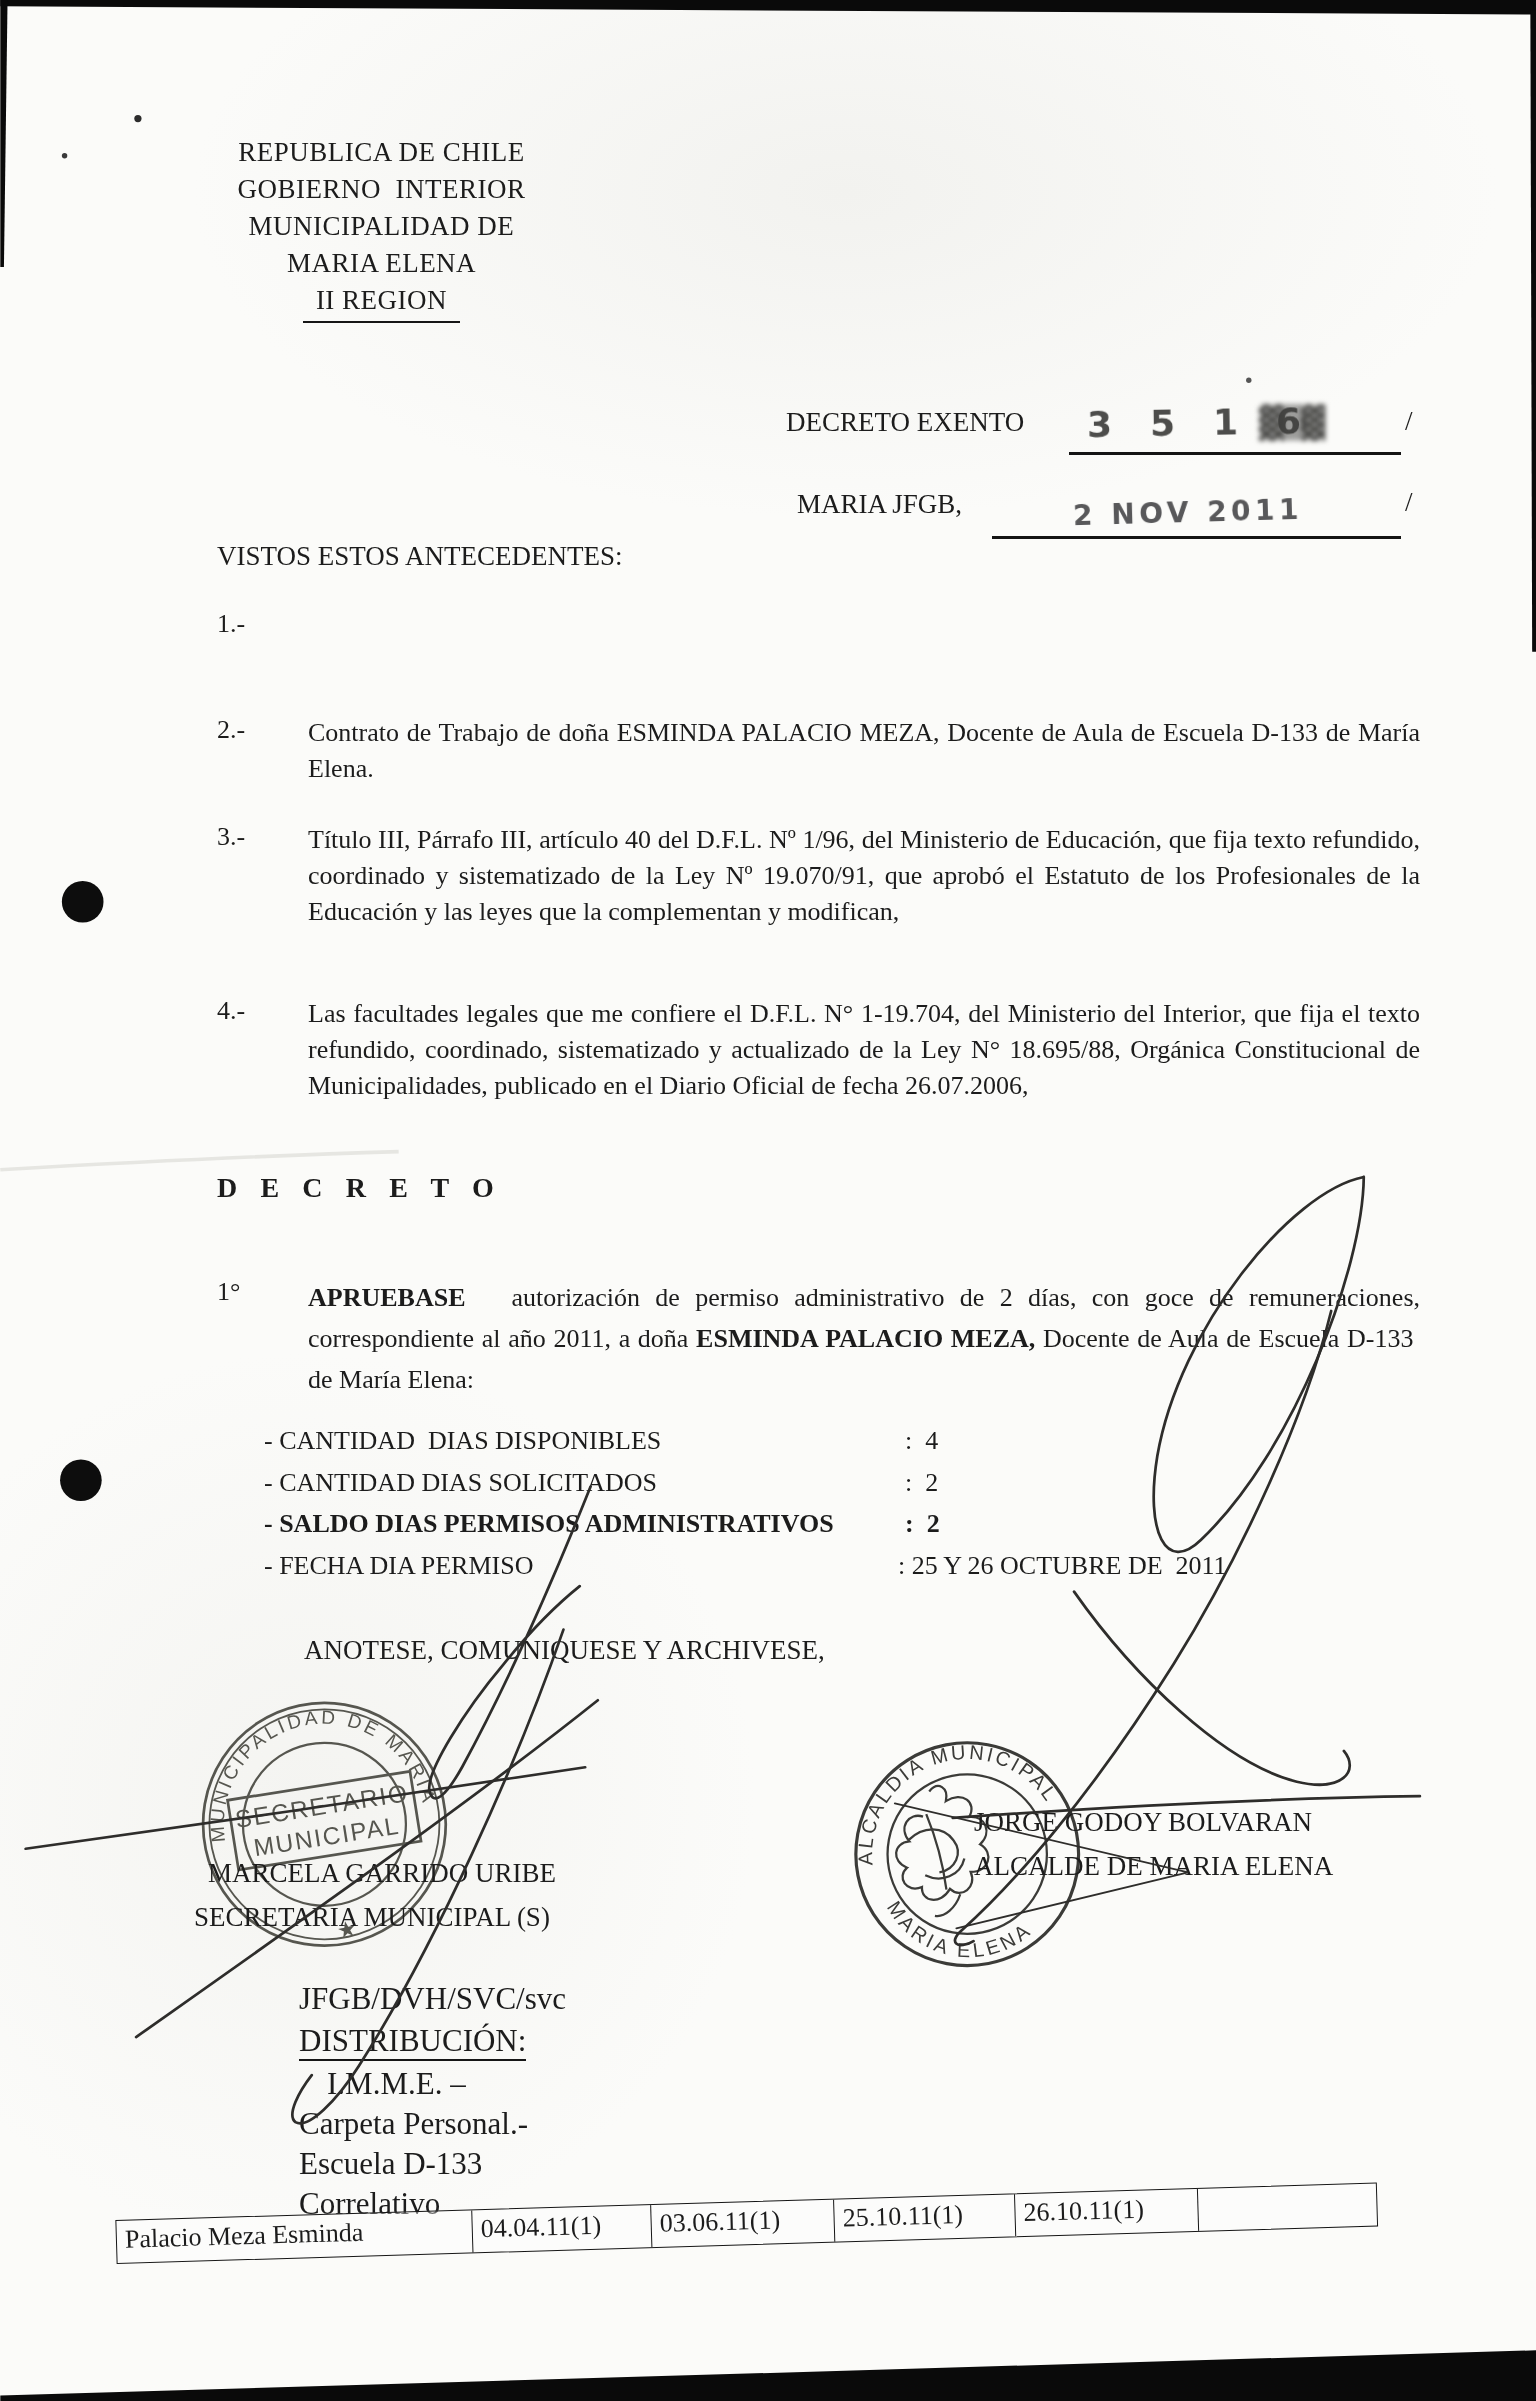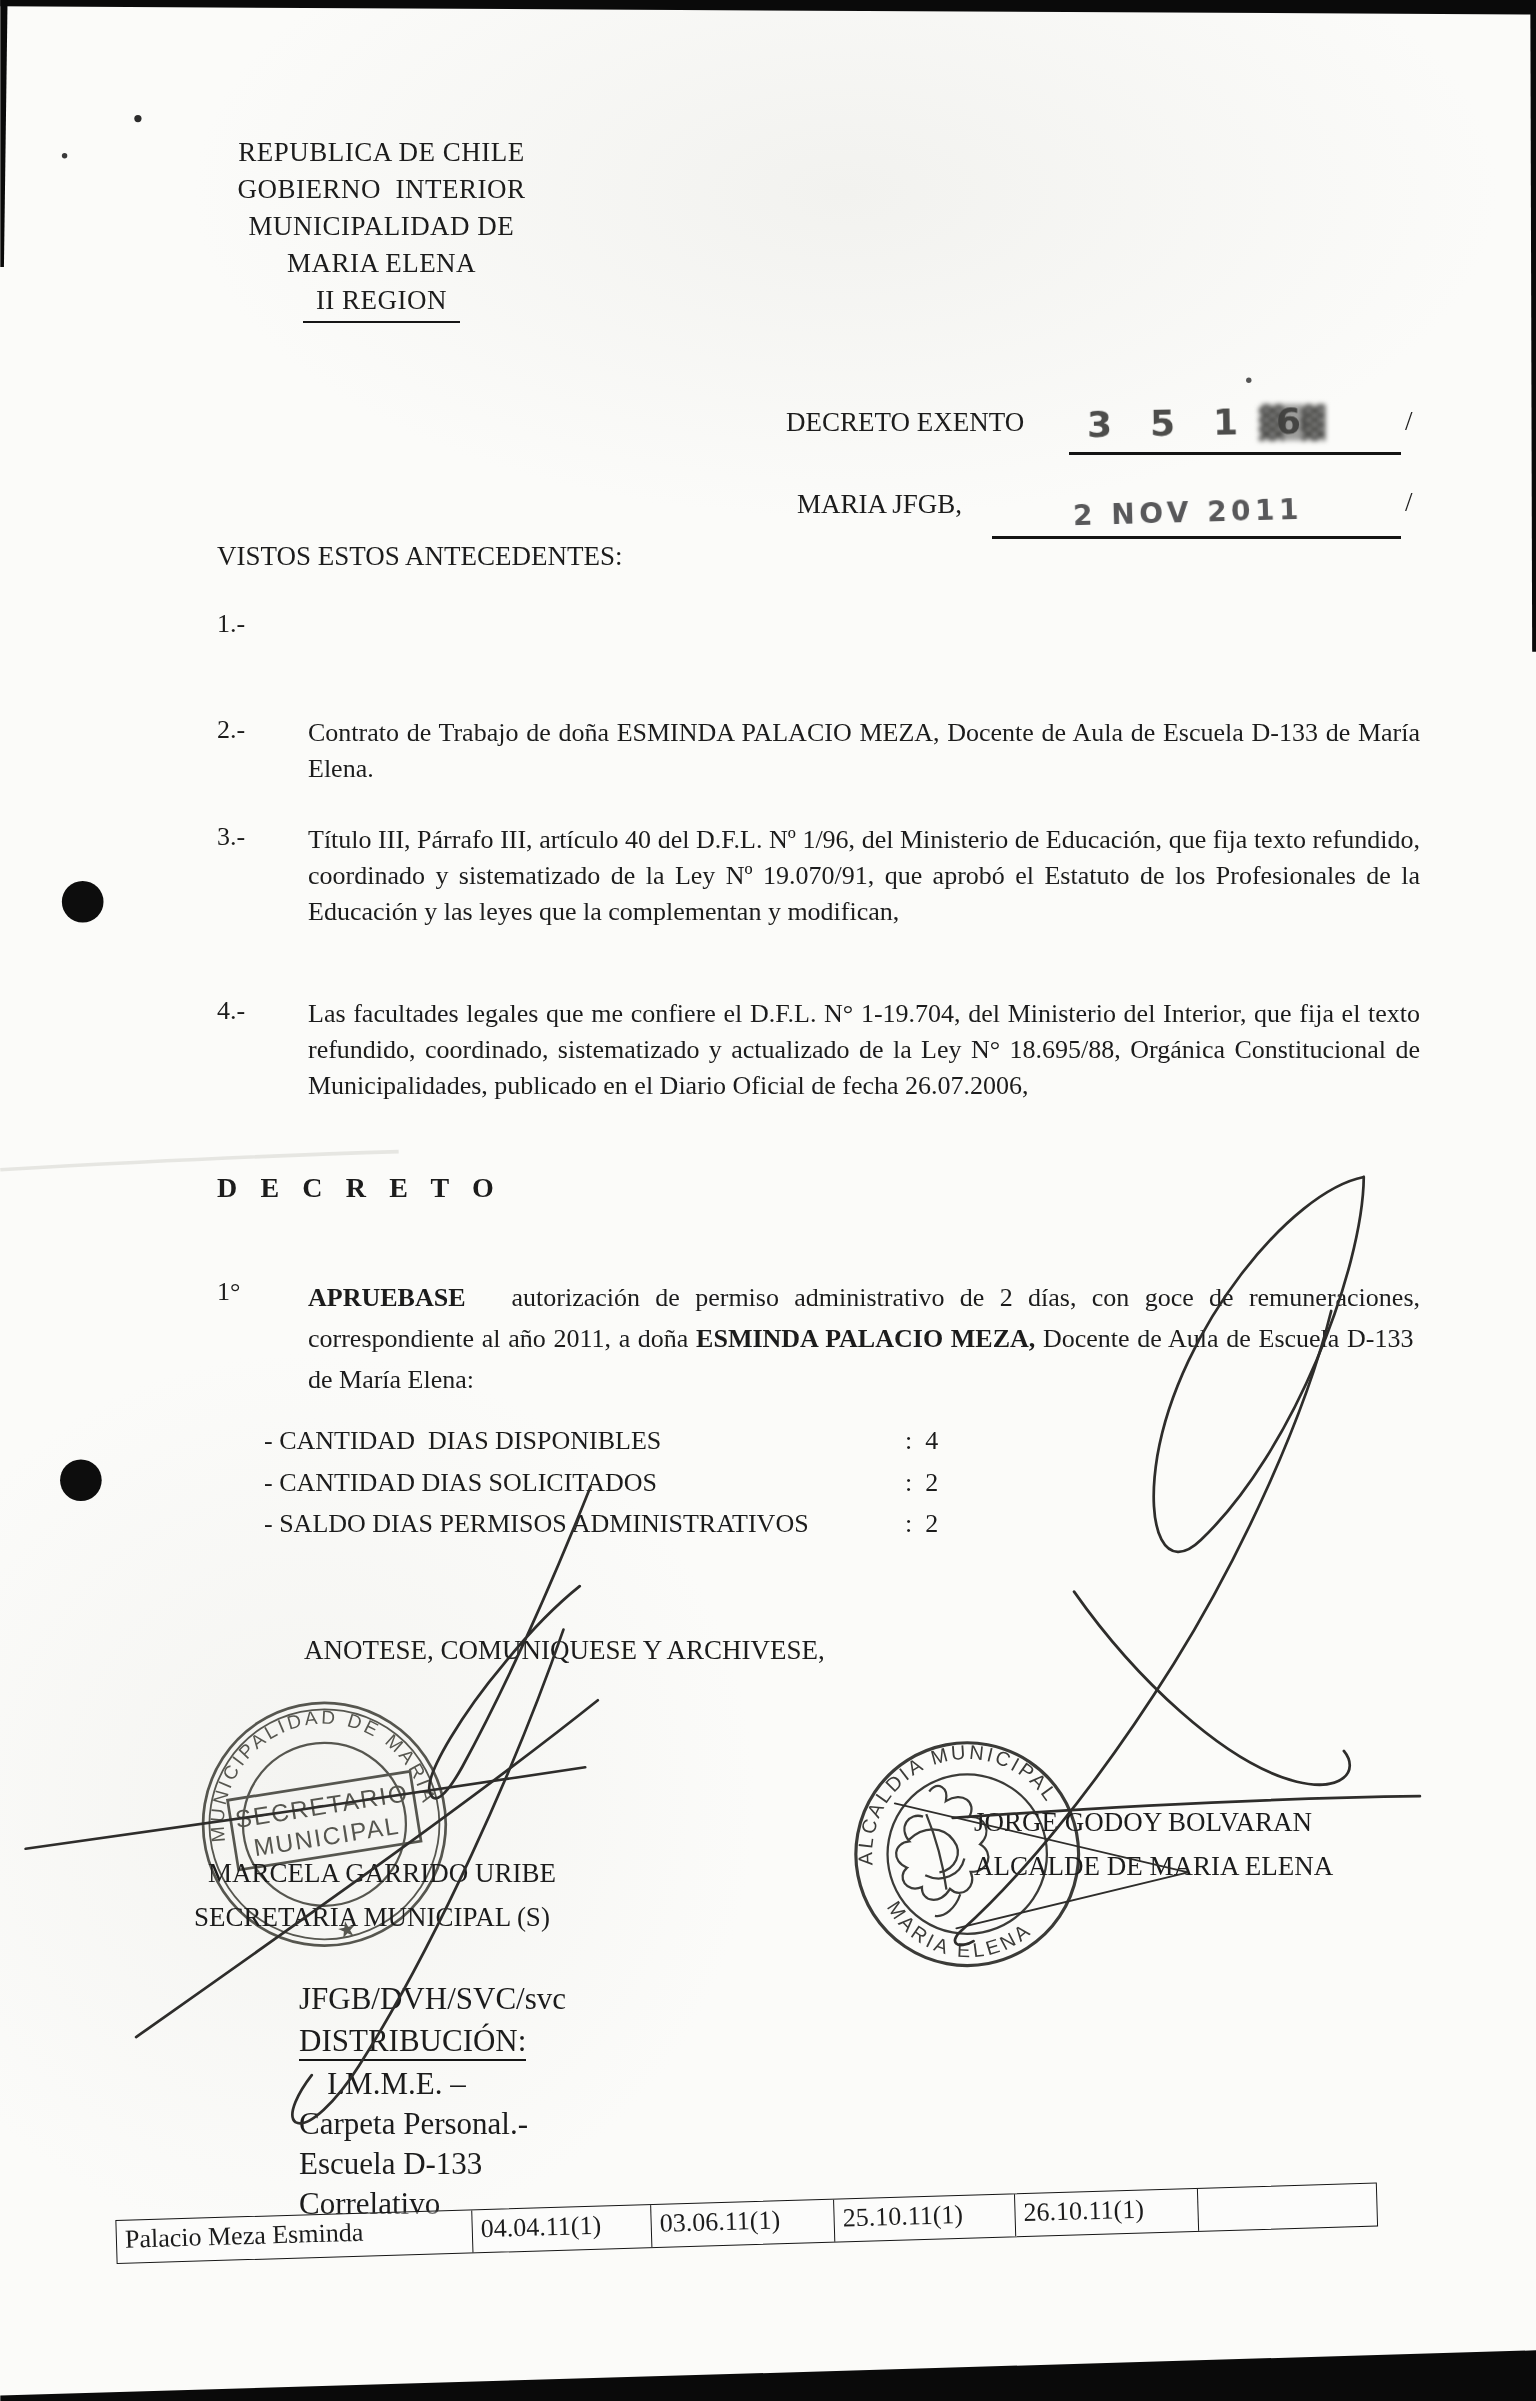--- a/index.html
+++ b/index.html
@@ -138,23 +138,27 @@
   <div class="abs itembody apr" style="top:1277px;"><span class="b">APRUEBASE</span><span>&nbsp;&nbsp; autorización de permiso administrativo de 2 días, con goce de remuneraciones, correspondiente al año 2011, a doña </span><span class="b">ESMINDA PALACIO MEZA,</span><span> Docente de Aula de Escuela D-133&nbsp; de María Elena:</span></div>
 
   <div class="abs dashrow" style="left:264px;top:1420px;width:1159px;">
     <span>- CANTIDAD&nbsp; DIAS DISPONIBLES</span>
     <span class="dashval">:&nbsp; 4</span>
   </div>
   <div class="abs dashrow" style="left:264px;top:1462px;width:1159px;">
     <span>- CANTIDAD DIAS SOLICITADOS</span>
     <span class="dashval">:&nbsp; 2</span>
   </div>
-  <div class="abs dashrow" style="left:264px;top:1503px;width:1159px;">
+  <div class="abs dashrow" style="left:264px;top:1503px;width:1159px;font-weight:bold;">
     <span>- SALDO DIAS PERMISOS ADMINISTRATIVOS</span>
     <span class="dashval">:&nbsp; 2</span>
+  </div>
+  <div class="abs dashrow" style="left:264px;top:1545px;width:1159px;">
+    <span>- FECHA DIA PERMISO</span>
+    <span class="dashval" style="left:634px;">: 25 Y 26 OCTUBRE DE&nbsp; 2011</span>
   </div>
 
   <div class="abs caps" style="left:304px;top:1635px;">ANOTESE, COMUNIQUESE Y ARCHIVESE,</div>
 
   <div class="abs caps" style="left:208px;top:1858px;">MARCELA GARRIDO URIBE</div>
   <div class="abs caps" style="left:194px;top:1902px;">SECRETARIA MUNICIPAL (S)</div>
 
   <div class="abs caps" style="left:974px;top:1807px;">JORGE GODOY BOLVARAN</div>
   <div class="abs caps" style="left:974px;top:1851px;">ALCALDE DE MARIA ELENA</div>
 

